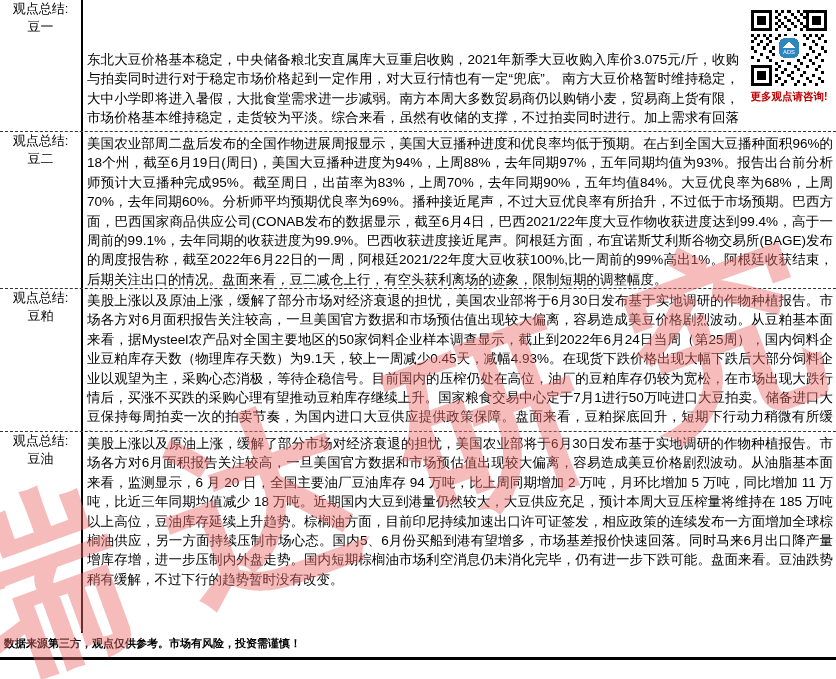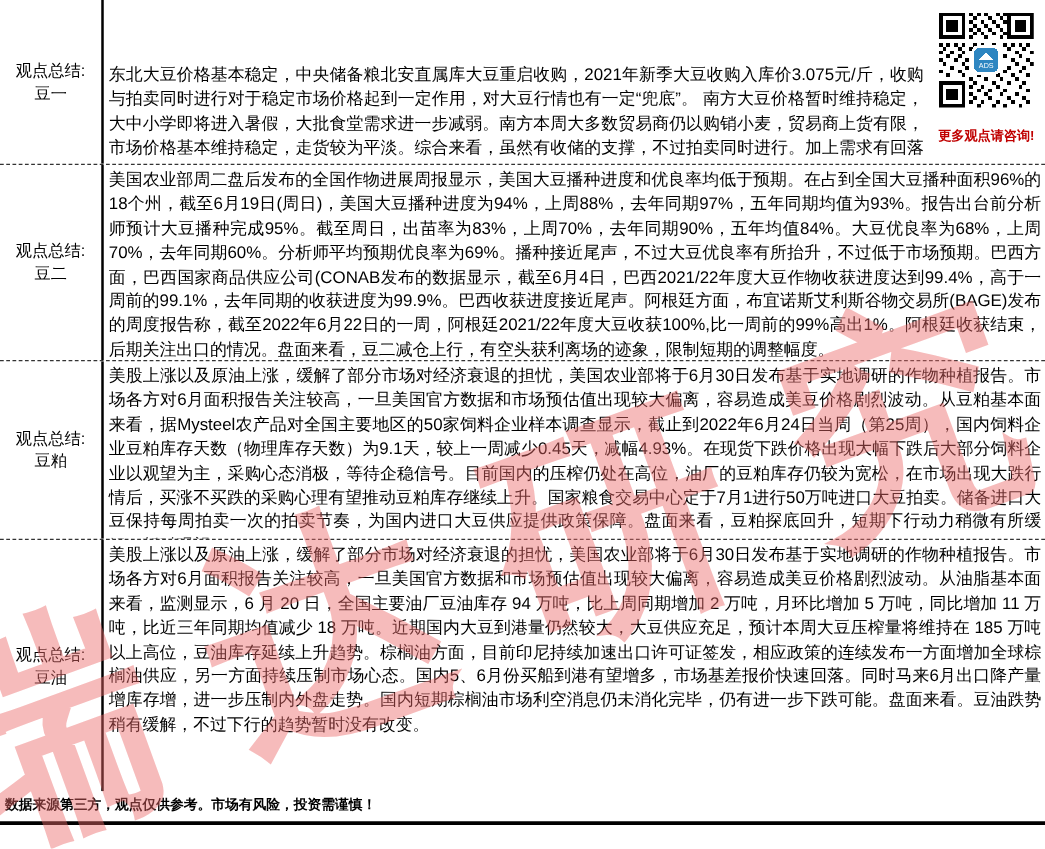--- a/index.html
+++ b/index.html
@@ -10,33 +10,33 @@
     overflow:hidden; color:#000;
   }
   .row { display:flex; width:100%; overflow:hidden; }
   .row + .row, .focus-row { border-top:1px dashed #333; }
   .r1 { height:131px; }
   .r2 { height:157px; }
   .r3 { height:143px; }
   .r4 { height:202px; }
   .label-cell {
     width:83px; min-width:83px; border-right:2px solid #000;
-    display:flex; flex-direction:column; justify-content:center; align-items:center;
+    display:flex; flex-direction:column; justify-content:flex-start; align-items:center;
     font-size:13px; line-height:18px; text-align:center;
   }
   .content-cell { flex:1; padding:2px 3px 0 4px; overflow:hidden; }
   .content-text {
     font-size:13.5px; line-height:19.4px; text-align:justify;
     overflow-wrap:anywhere; color:#000;
   }
   .r1 .content-cell { display:flex; }
   .r1 .content-text { flex:1; padding-right:6px;margin-top:48px; }
   .qr-block { width:88px; min-width:88px; padding-top:8px; text-align:center; }
   .qr-svg { width:76px; height:76px; display:block; margin:0 auto; shape-rendering:crispEdges; }
-  .qr-caption { margin-top:16px; font-size:10.5px; font-weight:bold; color:#c00000; white-space:nowrap; }
+  .qr-caption { margin-top:4px; font-size:10.5px; font-weight:bold; color:#c00000; white-space:nowrap; }
   .focus-row { display:flex; height:19px; border-bottom:2px solid #000; }
   .focus-label {
     width:83px; min-width:83px; border-right:2px solid #000;
     display:flex; align-items:center; justify-content:center; font-size:13px;
   }
   .focus-text { flex:1; display:flex; align-items:center; padding-left:5px; font-size:13.5px; white-space:nowrap; overflow:hidden; }
   .footer-note { height:24px; padding:3px 0 0 4px; font-size:11px; font-weight:bold; }
   .bottom-bar { height:3px; background:#000; width:100%; }
   .watermark {
     position:absolute; left:-60px; top:525px; z-index:4; pointer-events:none;

